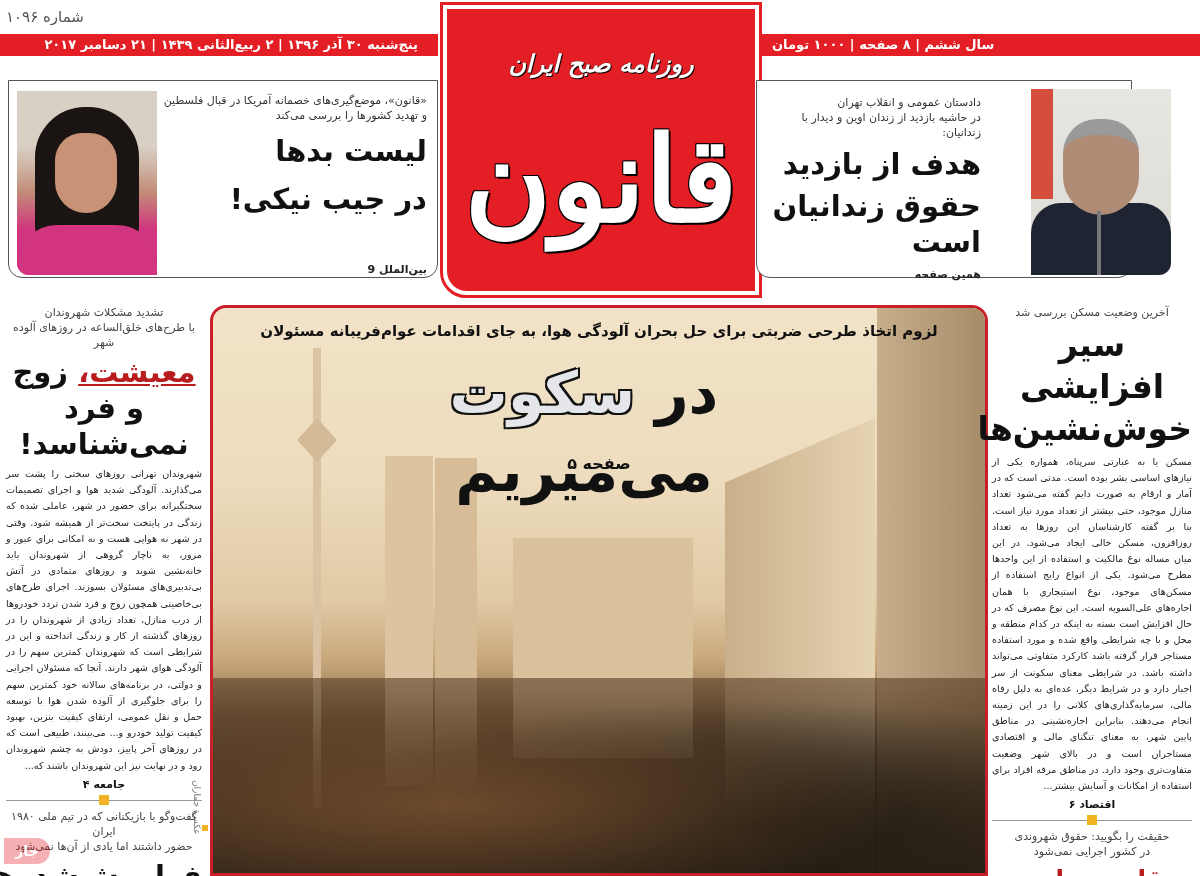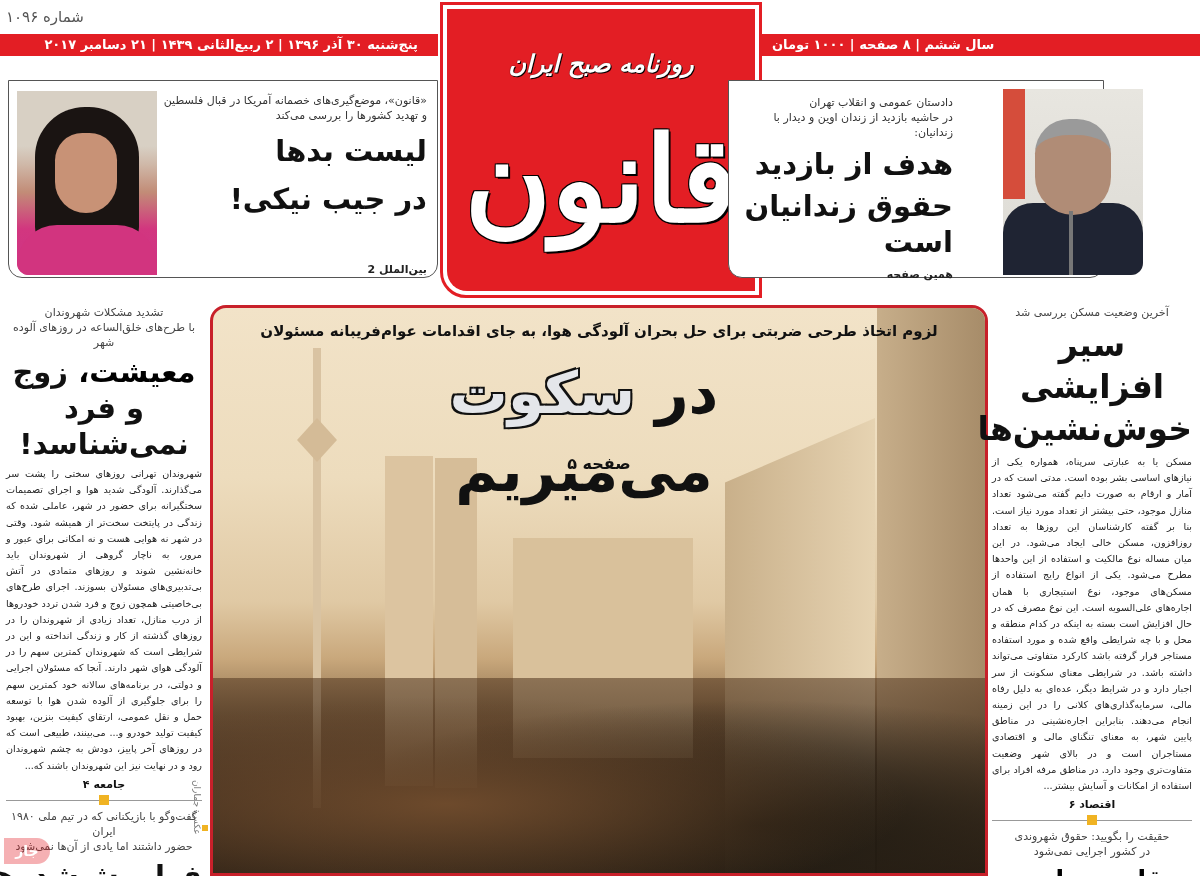--- a/index.html
+++ b/index.html
@@ -14,21 +14,21 @@
 
     
     .logo-box { position: absolute; left: 440px; top: 2px; width: 322px; height: 296px; border: 3px solid #e31e24; border-radius: 0 0 0 26px; background: #fff; padding: 4px; }
     .logo-inner { width: 100%; height: 100%; background: #e31e24; border-radius: 0 0 0 20px; position: relative; overflow: hidden; padding-left: 45px; }
     .logo-tagline { position: absolute; top: 40px; left: 0; right: 0; text-align: center; color: #fff; font-family: "DejaVu Serif", serif; font-style: italic; font-size: 24px; font-weight: bold; direction: rtl; text-shadow: 0 0 1px #000, 1px 1px 0 #000; }
     .logo-title { position: absolute; top: 96px; left: 0; right: 0; text-align: center; color: #fff; font-family: "DejaVu Serif", serif; font-weight: bold; font-size: 118px; line-height: 150px; direction: rtl; text-shadow: 2px 2px 0 #000, -1px -1px 0 #000, 1px -1px 0 #000, -1px 1px 0 #000; letter-spacing: -4px; }
 
     
     .top-box { position: absolute; top: 80px; height: 198px; border: 1.5px solid #555; border-radius: 0 0 14px 14px; background: #fff; }
     .top-left { left: 8px; width: 430px; }
-    .top-right { left: 728px; width: 376px; }
+    .top-right { left: 756px; width: 376px; }
     .photo { position: absolute; border-radius: 0 0 0 12px; overflow: hidden; }
     .photo-haley { left: 8px; top: 10px; width: 140px; height: 184px; background: linear-gradient(180deg, #d8d0c4 0%, #d8d0c4 30%, #cfb8a8 40%, #c28c77 55%, #d2367f 75%, #cf3387 100%); }
     .photo-haley .hair { position: absolute; left: 18px; top: 16px; width: 104px; height: 150px; background: #1a1412; border-radius: 50px 50px 30px 30px; }
     .photo-haley .face { position: absolute; left: 38px; top: 42px; width: 62px; height: 80px; background: #c89276; border-radius: 30px 30px 34px 34px; }
     .photo-haley .body { position: absolute; left: 0; bottom: 0; width: 140px; height: 50px; background: #d2347f; border-radius: 40px 40px 0 0; }
     .photo-dolatabadi { left: 274px; top: 8px; width: 140px; height: 186px; background: linear-gradient(180deg, #e8e6e0 0%, #dcdad4 100%); border-radius: 0 0 12px 0; }
     .photo-dolatabadi .flag { position: absolute; left: 0; top: 0; width: 22px; height: 110px; background: #d54d3b; }
     .photo-dolatabadi .head { position: absolute; left: 32px; top: 30px; width: 76px; height: 96px; background: #b08c76; border-radius: 36px 36px 40px 40px; border-top: 16px solid #9a9a9a; }
     .photo-dolatabadi .suit { position: absolute; left: 0; bottom: 0; width: 140px; height: 72px; background: #1f2433; border-radius: 30px 30px 0 0; }
     .photo-dolatabadi .mic { position: absolute; left: 66px; bottom: 0; width: 4px; height: 64px; background: #777; }
@@ -60,21 +60,21 @@
     .main-kicker { position: absolute; top: 14px; left: 0; right: 0; text-align: center; font-size: 15px; font-weight: bold; color: #111; direction: rtl; }
     .main-headline { position: absolute; top: 46px; left: 150px; right: 180px; text-align: center; font-size: 58px; font-weight: bold; color: #111; direction: rtl; line-height: 78px; }
     .main-headline .hl { color: #e4e6ea; text-shadow: 2px 2px 0 #111, -2px -2px 0 #111, 2px -2px 0 #111, -2px 2px 0 #111; }
     .main-ref { position: absolute; top: 146px; left: 0; right: 0; text-align: center; font-size: 16px; font-weight: bold; color: #111; direction: rtl; }
 
     
     .col-left { position: absolute; left: 6px; top: 305px; width: 196px; }
     .col-right { position: absolute; left: 992px; top: 305px; width: 200px; }
     .col-kicker { font-size: 11px; color: #444; text-align: center; direction: rtl; line-height: 15px; }
     .col-headline { font-size: 29px; font-weight: bold; text-align: center; direction: rtl; line-height: 36px; color: #111; margin: 4px 0; }
-    .col-headline .red { color: #000000; }
+    .col-headline .red { color: #b91c1c; text-decoration: underline; }
     .body-text { font-size: 9.6px; line-height: 16.2px; color: #222; direction: rtl; text-align: justify; text-align-last: right; }
     .col-ref { font-size: 11px; font-weight: bold; text-align: center; direction: rtl; margin: 4px 0; }
     .divider { position: relative; height: 10px; margin: 4px 0; }
     .divider::before { content: ""; position: absolute; left: 0; right: 0; top: 5px; height: 1px; background: #999; }
     .divider .dot { position: absolute; left: 50%; top: 0; width: 10px; height: 10px; margin-left: -5px; background: #f0b323; }
 
     .photo-credit { position: absolute; left: 196px; top: 780px; width: 12px; font-size: 9px; color: #777; writing-mode: vertical-rl; direction: rtl; }
     .photo-credit .dot { display: block; width: 6px; height: 6px; background: #f0b323; margin-bottom: 4px; }
 
     .watermark { position: absolute; left: 4px; top: 838px; width: 46px; height: 26px; background: rgba(227, 30, 36, 0.35); color: #fff; font-size: 14px; font-weight: bold; direction: rtl; text-align: center; line-height: 26px; border-radius: 0 14px 14px 0; }
@@ -98,21 +98,21 @@
 <div class="top-box top-left">
   <div class="photo photo-haley">
     <div class="hair"></div>
     <div class="face"></div>
     <div class="body"></div>
   </div>
   <div class="haley-text">
     <div class="kicker">«قانون»، موضع‌گیری‌های خصمانه آمریکا در قبال فلسطین و تهدید کشورها را بررسی می‌کند</div>
     <div class="headline">لیست بدها</div>
     <div class="headline">در جیب نیکی!</div>
-    <div class="ref">بین‌الملل 2</div>
+    <div class="ref">بین‌الملل 9</div>
   </div>
 </div>
 
 <div class="top-box top-right">
   <div class="photo photo-dolatabadi">
     <div class="flag"></div>
     <div class="suit"></div>
     <div class="head"></div>
     <div class="mic"></div>
   </div>

